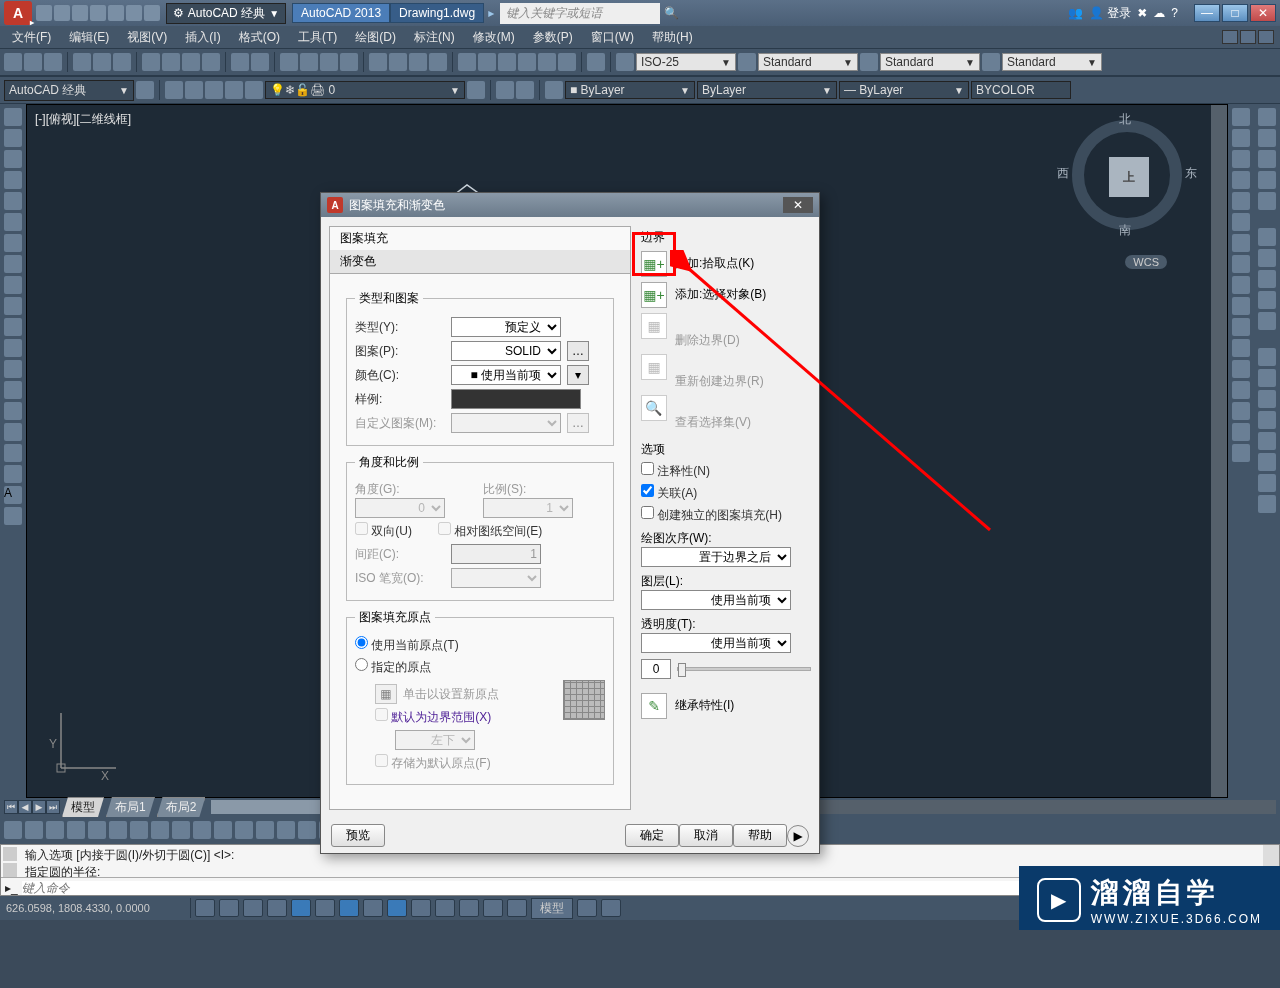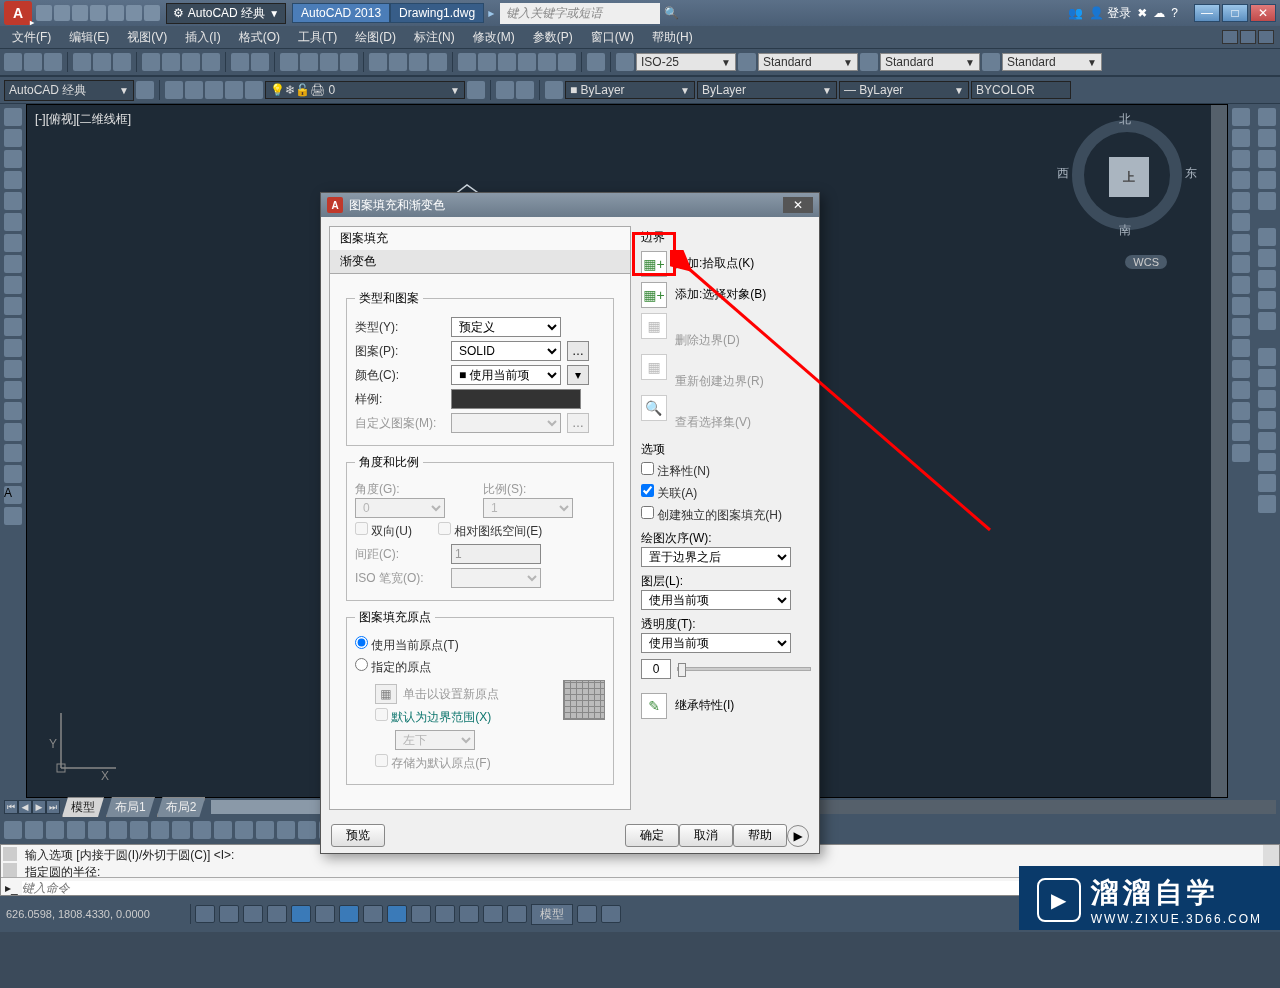--- a/index.html
+++ b/index.html
@@ -69,21 +69,21 @@
 
 
 .cmdwin { background:#f5f5f5; height:52px; border:1px solid #888; position:relative; color:#222; }
 .cmdwin .history{ padding:2px 8px 2px 24px; height:32px; overflow:hidden; font-family:SimSun,monospace;}
 .cmdwin .input-row{ border-top:1px solid #aaa; height:20px; display:flex; align-items:center; padding:0 4px; gap:4px;}
 .cmdwin .input-row input{ flex:1; border:none; outline:none; font-style:italic; color:#888; font-family:SimSun,monospace;}
 .cmdwin .grip{position:absolute;left:2px;top:2px;width:14px;height:14px;background:#ccc;}
 .cmdwin .close{position:absolute;left:2px;top:18px;width:14px;height:14px;background:#ccc;}
 .cmdwin .vscroll{position:absolute;right:0;top:0;width:16px;height:100%;background:#ddd;}
 
-.statusbar{ background:#435568; height:36px; display:flex;align-items:center;padding:0 6px;gap:4px;color:#ccc;}
+.statusbar{ background:#435568; height:24px; display:flex;align-items:center;padding:0 6px;gap:4px;color:#ccc;}
 .statusbar .coords{min-width:180px;font-size:11px;}
 .statusbar .sico{width:20px;height:18px;background:#5b7088;border:1px solid #2a3a4a;border-radius:2px;}
 .statusbar .sico.on{background:#3a7ab8;}
 .statusbar .spacer{flex:1;}
 
 
 .dialog { position: absolute; top: 192px; left: 320px; width: 500px; background: #f0f0f0; border: 1px solid #555; box-shadow: 4px 4px 12px rgba(0,0,0,.4); }
 .dialog .titlebar2 { background: linear-gradient(#8a99a8,#6a7a8a); height: 24px; display:flex;align-items:center;padding:0 6px;color:#fff;}
 .dialog .titlebar2 .aico{width:16px;height:16px;background:#c0392b;border-radius:2px;margin-right:6px;display:flex;align-items:center;justify-content:center;font-size:10px;font-weight:bold;}
 .dialog .titlebar2 .closebtn{margin-left:auto;width:30px;height:16px;background:#555;color:#fff;display:flex;align-items:center;justify-content:center;}
@@ -92,21 +92,21 @@
 .dialog .col-right{ width: 170px; }
 .dialog .tabs{ display:flex;flex-direction:column; }
 .dialog .tabs .dtab{ padding:3px 10px; border:1px solid #aaa; background:#e5e5e5; border-bottom:none;}
 .dialog .tabs .dtab.active{ background:#f9f9f9; position:relative; top:1px;}
 .dialog .panel{ border:1px solid #aaa; background:#f9f9f9; padding:16px;}
 .dialog fieldset{ border:1px solid #bbb; margin-bottom:8px; padding:6px 8px 8px;}
 .dialog legend{ padding:0 4px;}
 .dialog .row{ display:flex; align-items:center; margin:4px 0; gap:6px;}
 .dialog .row label{ width:90px; color:#333;}
 .dialog .row label.disabled{color:#999;}
-.dialog select, .dialog input[type=text]{ border:1px solid #888; background:#fff; padding:1px 3px; height:20px;}
+.dialog select, .dialog input[type=text]{ border:1px solid #888; background:#fff; padding:1px 3px; height:20px;text-align:right;}
 .dialog input[type=text]:disabled, .dialog select:disabled{background:#eee;color:#999;}
 .dialog .btn-small{ width:22px;height:20px;border:1px solid #888;background:#e8e8e8;display:inline-flex;align-items:center;justify-content:center;}
 .dialog .rbtn{ display:flex;align-items:flex-start;gap:8px;margin:5px 0;}
 .dialog .rbtn .rbico{width:26px;height:26px;border:1px solid #aaa;background:#fff;display:flex;align-items:center;justify-content:center;color:#3a8a3a;font-size:14px;}
 .dialog .rbtn.disabled .rbico{border-color:#ccc;color:#bbb;}
 .dialog .rbtn .rblabel{padding-top:4px;}
 .dialog .rbtn.disabled .rblabel{color:#999;margin-top:15px;}
 .dialog .footer{ padding:6px 10px; display:flex; align-items:center;}
 .dialog .footer button{ padding:2px 14px; border:1px solid #888; background:linear-gradient(#fdfdfd,#e0e0e0); border-radius:3px;}
 .dialog .footer .spacer{flex:1;}
@@ -537,21 +537,21 @@
           <div class="row">
               <label style="width:auto"><input type="radio" name="org" style=""> <span>指定的原点</span></label>
             </div>
           <div style="display:flex;align-items:flex-start;gap:6px;margin-left:20px">
             <div style="flex:1">
               <div class="row">
                   <div class="btn-small" style="opacity:.5">▦</div>
                   <span style="color:#999">单击以设置新原点</span>
                 </div>
               <div class="row">
-                  <label style="width:auto"><input type="checkbox" disabled="" style=""> <span style="color:#0f766e">默认为边界范围(X)</span></label>
+                  <label style="width:auto"><input type="checkbox" disabled="" style=""> <span style="color:#4c1d95">默认为边界范围(X)</span></label>
                 </div>
               <div class="row" style="margin-left:20px">
                   <select style="width:80px" disabled=""><option>左下</option></select>
                 </div>
               <div class="row">
                   <label style="width:auto"><input type="checkbox" disabled="" style=""> <span style="color:#999">存储为默认原点(F)</span></label>
                 </div>
             </div>
             <div class="swatch-preview"></div>
           </div>

